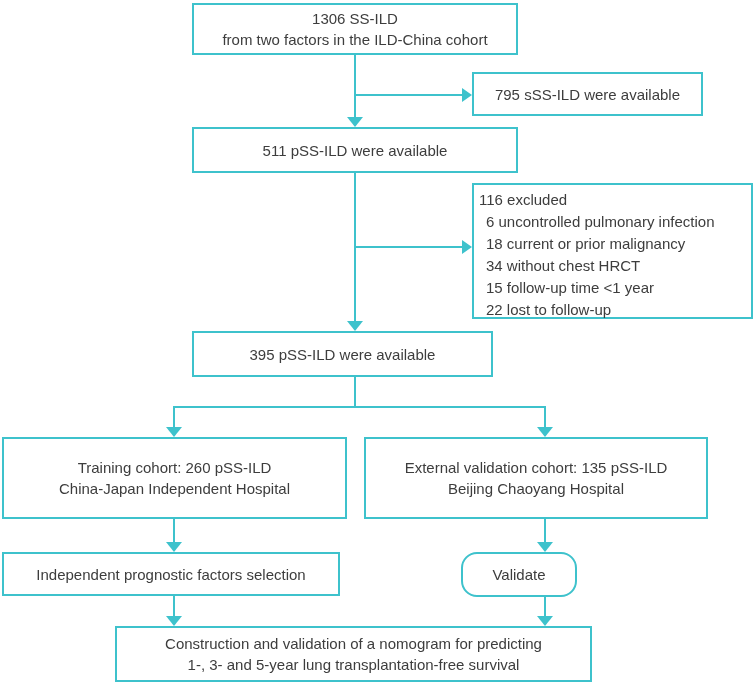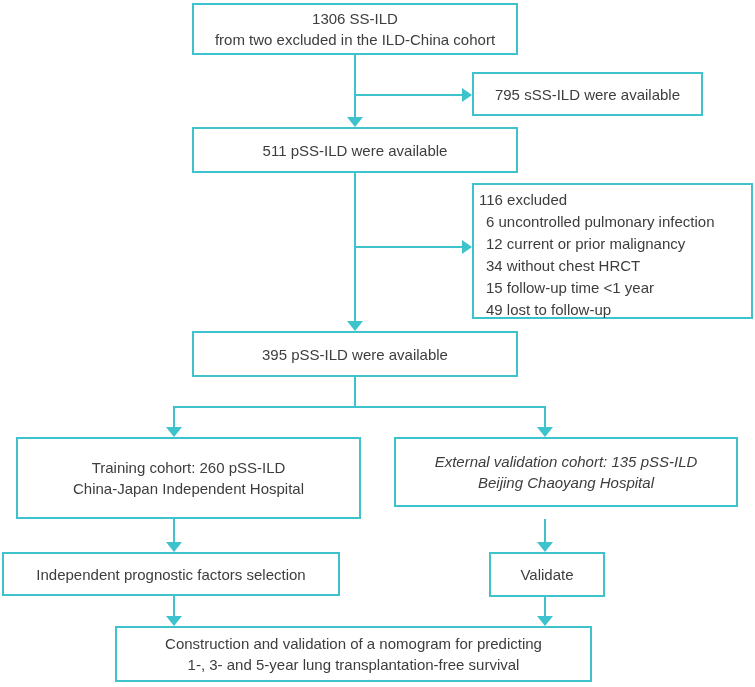--- a/index.html
+++ b/index.html
@@ -57,25 +57,25 @@
     border-top: 7px solid transparent;
     border-bottom: 7px solid transparent;
     border-left: 10px solid var(--accent);
   }
 
   
   #box-top        { left: 192px; top: 3px;   width: 326px; height: 52px; }
   #box-sss        { left: 472px; top: 72px;  width: 231px; height: 44px; }
   #box-pss511     { left: 192px; top: 127px; width: 326px; height: 46px; }
   #box-excluded   { left: 472px; top: 183px; width: 281px; height: 136px; }
-  #box-pss395     { left: 192px; top: 331px; width: 326px; height: 46px; }
-  #box-training   { left: 16px;   top: 437px; width: 345px; height: 82px; }
-  #box-validation { left: 394px; top: 437px; width: 344px; height: 70px; font-style: italic; }
+  #box-pss395     { left: 192px; top: 331px; width: 301px; height: 46px; }
+  #box-training   { left: 2px;   top: 437px; width: 345px; height: 82px; }
+  #box-validation { left: 364px; top: 437px; width: 344px; height: 82px; }
   #box-factors    { left: 2px;   top: 552px; width: 338px; height: 44px; }
-  #box-validate   { left: 489px; top: 552px; width: 116px; height: 45px; }
+  #box-validate   { left: 461px; top: 552px; width: 116px; height: 45px; border-radius: 16px; }
   #box-nomogram   { left: 115px; top: 626px; width: 477px; height: 56px; }
 
   
   #l-top-511      { left: 354px; top: 55px;  height: 63px; }
   #a-511          { left: 347px; top: 117px; }
   #l-branch-sss   { left: 354px; top: 94px;  width: 108px; }
   #a-sss          { left: 462px; top: 88px;  }
   #l-511-395      { left: 354px; top: 173px; height: 148px; }
   #a-395          { left: 347px; top: 321px; }
   #l-branch-excl  { left: 354px; top: 246px; width: 108px; }
@@ -118,38 +118,38 @@
   <div class="arrow-down" id="a-factors"></div>
   <div class="vline" id="l-validation-dn"></div>
   <div class="arrow-down" id="a-validate"></div>
   <div class="vline" id="l-factors-dn"></div>
   <div class="arrow-down" id="a-nomo-left"></div>
   <div class="vline" id="l-validate-dn"></div>
   <div class="arrow-down" id="a-nomo-right"></div>
 
   <div class="box" id="box-top">
     <div class="bline">1306 SS-ILD</div>
-    <div class="bline">from two excluded in the ILD-China cohort</div>
+    <div class="bline">from two factors in the ILD-China cohort</div>
   </div>
 
   <div class="box" id="box-sss">
     <div class="bline">795 sSS-ILD were available</div>
   </div>
 
   <div class="box" id="box-pss511">
     <div class="bline">511 pSS-ILD were available</div>
   </div>
 
   <div class="box left-align" id="box-excluded">
     <div class="bline">116 excluded</div>
     <div class="bline item">6 uncontrolled pulmonary infection</div>
-    <div class="bline item">12 current or prior malignancy</div>
+    <div class="bline item">18 current or prior malignancy</div>
     <div class="bline item">34 without chest HRCT</div>
     <div class="bline item">15 follow-up time &lt;1 year</div>
-    <div class="bline item">49 lost to follow-up</div>
+    <div class="bline item">22 lost to follow-up</div>
   </div>
 
   <div class="box" id="box-pss395">
     <div class="bline">395 pSS-ILD were available</div>
   </div>
 
   <div class="box" id="box-training">
     <div class="bline">Training cohort: 260 pSS-ILD</div>
     <div class="bline">China-Japan Independent Hospital</div>
   </div>

